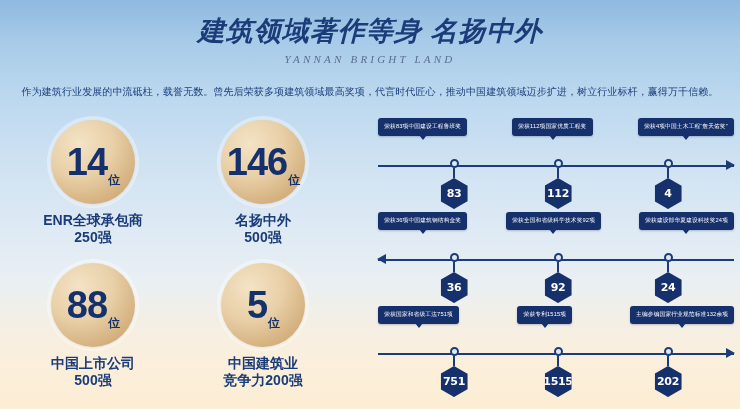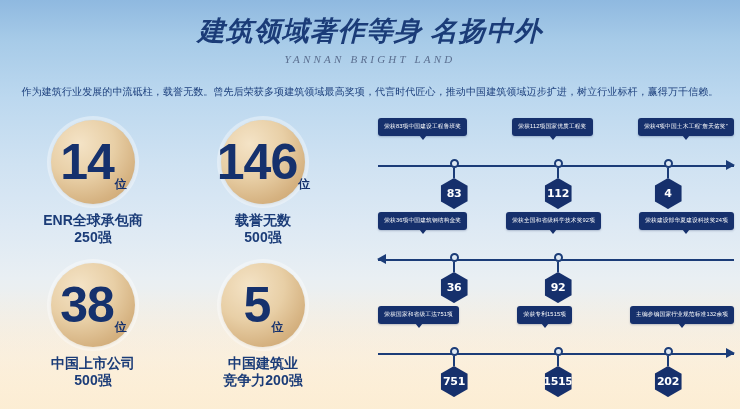--- a/index.html
+++ b/index.html
@@ -97,21 +97,21 @@
     height: 84px;
     border-radius: 50%;
     background: radial-gradient(circle at 34% 28%, #f4e3c6 0%, #e8cfa6 42%, #d6b382 72%, #c79d66 100%);
     box-shadow: 0 0 0 4px rgba(255,255,255,0.38), 0 1px 3px rgba(90,70,40,0.18);
     display: flex;
     align-items: baseline;
     justify-content: center;
     position: relative;
   }
   .medal-num {
-    font-size: 50px;
+    font-size: 38px;
     font-weight: bold;
     color: #15316d;
     line-height: 84px;
     letter-spacing: -1px;
   }
   .medal-unit {
     font-size: 12px;
     font-weight: bold;
     color: #15316d;
     line-height: 84px;
@@ -273,28 +273,28 @@
         <div>250强</div>
       </div>
     </div>
 
     <div class="stat">
       <div class="medal">
         <span class="medal-num">146</span>
         <span class="medal-unit">位</span>
       </div>
       <div class="stat-label">
-        <div>载誉无数</div>
+        <div>名扬中外</div>
         <div>500强</div>
       </div>
     </div>
 
     <div class="stat">
       <div class="medal">
-        <span class="medal-num">38</span>
+        <span class="medal-num">88</span>
         <span class="medal-unit">位</span>
       </div>
       <div class="stat-label">
         <div>中国上市公司</div>
         <div>500强</div>
       </div>
     </div>
 
     <div class="stat">
       <div class="medal">
@@ -372,20 +372,27 @@
             <span class="hex-num">36</span>
           </div>
         </div>
         <div class="tl-node" style="left:180px">
           <div class="node-ring"></div>
           <div class="node-stem"></div>
           <div class="hex">
             <span class="hex-num">92</span>
           </div>
         </div>
+        <div class="tl-node" style="left:290px">
+          <div class="node-ring"></div>
+          <div class="node-stem"></div>
+          <div class="hex">
+            <span class="hex-num">24</span>
+          </div>
+        </div>
       </div>
     </div>
 
     <div class="tl-row">
       <div class="tl-cards">
         <div class="tl-card">
           <span class="tl-card-text">荣获国家和省级工法751项</span>
         </div>
         <div class="tl-card">
           <span class="tl-card-text">荣获专利1515项</span>

